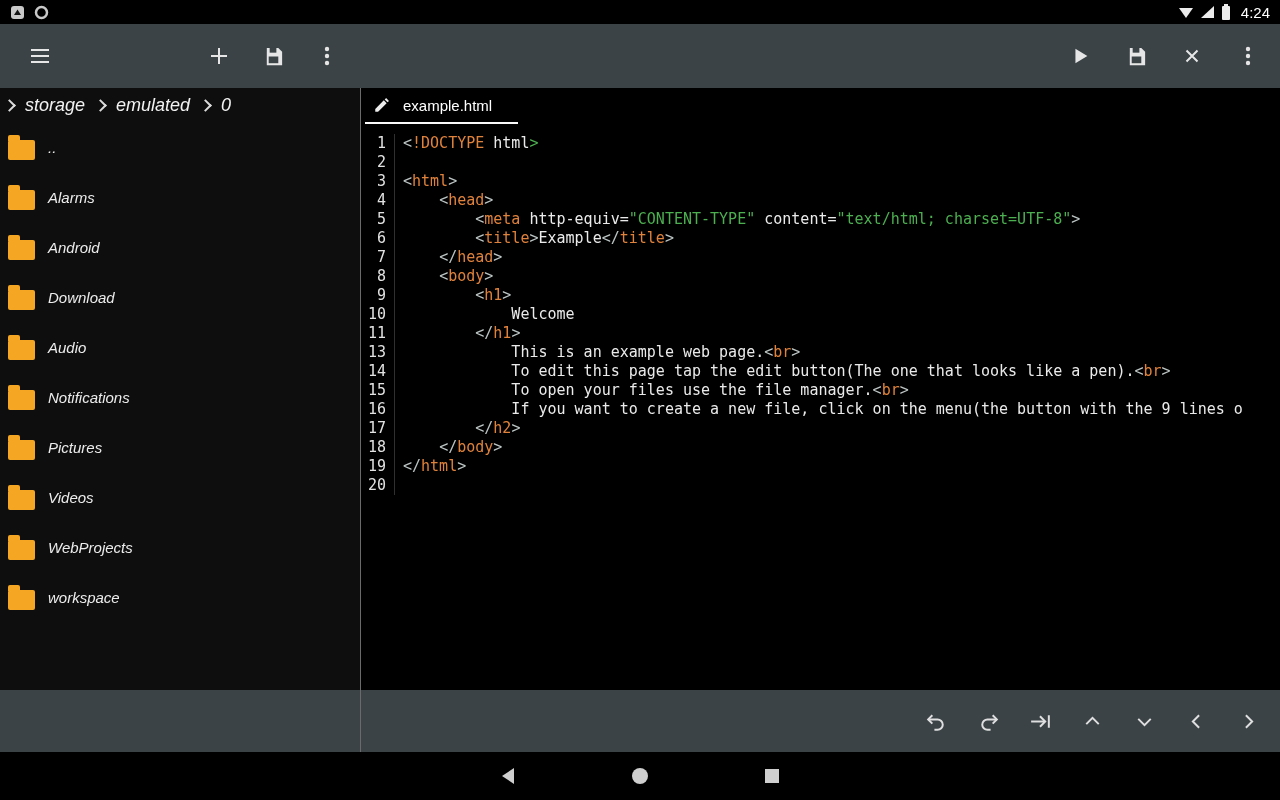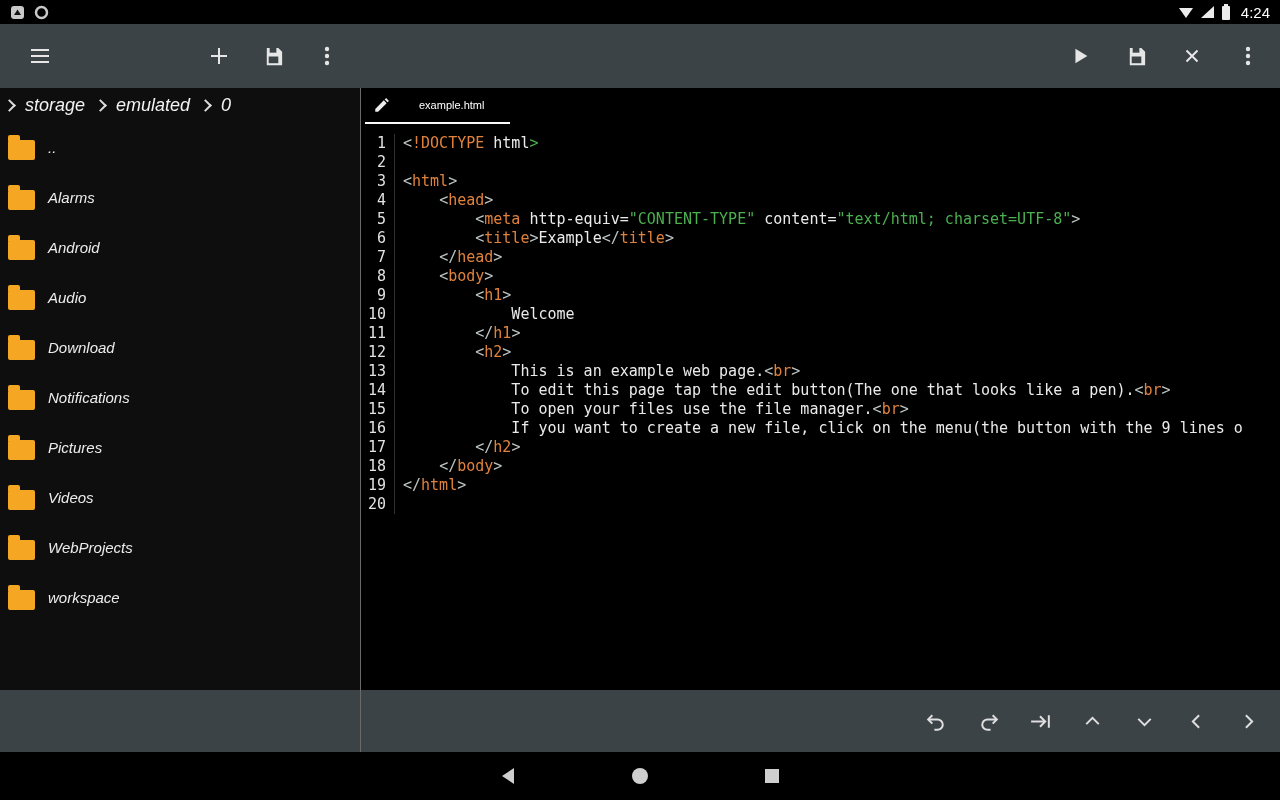--- a/index.html
+++ b/index.html
@@ -28,21 +28,21 @@
   .crumb-sep { width:9px; height:9px; border-top:2px solid #DCDCDC; border-right:2px solid #DCDCDC; transform:rotate(45deg); flex:none; margin:0 1px; }
   .crumb { line-height:34px; }
   .folder-list { flex:1; overflow:hidden; }
   .folder-row { height:50px; display:flex; align-items:center; gap:13px; padding:0 8px; }
   .folder-icon { width:27px; height:20px; background:#F5A623; border-radius:2px; position:relative; margin-top:5px; flex:none; }
   .folder-icon::before { content:""; position:absolute; top:-5px; left:0; width:12px; height:6px; background:#F5A623; border-radius:2px 2px 0 0; }
   .folder-label { color:#ECECEC; font-size:15px; }
 
   .editor { flex:1; min-width:0; background:#000; display:flex; flex-direction:column; }
   .tabbar { height:36px; display:flex; align-items:flex-end; padding-left:4px; flex:none; }
-  .tab { display:flex; align-items:center; gap:28px; padding:4px 26px 8px 8px; border-bottom:2px solid #FAFAFA; color:#FFF; font-size:11px; }
+  .tab { display:flex; align-items:center; gap:12px; padding:4px 26px 8px 8px; border-bottom:2px solid #FAFAFA; color:#FFF; font-size:15px; }
 
   .code { flex:1; overflow:hidden; padding-top:10px; font-family:"DejaVu Sans Mono", monospace; font-size:15px; line-height:19px; }
   .code-line { display:flex; height:19px; white-space:pre; }
   .ln { width:34px; flex:none; text-align:right; padding-right:8px; color:#E2E2E2; border-right:1px solid #303030; }
   .lc { padding-left:8px; white-space:pre; }
   .pln { color:#EAEAEA; }
   .tag { color:#E0823C; }
   .pun { color:#BCC4C4; }
   .str { color:#4CAF50; }
 
@@ -162,25 +162,25 @@
           <div class="folder-row">
             <span class="folder-icon"></span>
             <span class="folder-label">Alarms</span>
           </div>
           <div class="folder-row">
             <span class="folder-icon"></span>
             <span class="folder-label">Android</span>
           </div>
           <div class="folder-row">
             <span class="folder-icon"></span>
+            <span class="folder-label">Download</span>
+          </div>
+          <div class="folder-row">
+            <span class="folder-icon"></span>
             <span class="folder-label">Audio</span>
-          </div>
-          <div class="folder-row">
-            <span class="folder-icon"></span>
-            <span class="folder-label">Download</span>
           </div>
           <div class="folder-row">
             <span class="folder-icon"></span>
             <span class="folder-label">Notifications</span>
           </div>
           <div class="folder-row">
             <span class="folder-icon"></span>
             <span class="folder-label">Pictures</span>
           </div>
           <div class="folder-row">
@@ -213,21 +213,20 @@
           <div class="code-line"><span class="ln">2</span><span class="lc"></span></div>
           <div class="code-line"><span class="ln">3</span><span class="lc"><span class="pun">&lt;</span><span class="tag">html</span><span class="pun">&gt;</span></span></div>
           <div class="code-line"><span class="ln">4</span><span class="lc"><span class="pln">    </span><span class="pun">&lt;</span><span class="tag">head</span><span class="pun">&gt;</span></span></div>
           <div class="code-line"><span class="ln">5</span><span class="lc"><span class="pln">        </span><span class="pun">&lt;</span><span class="tag">meta</span><span class="pln"> http-equiv=</span><span class="str">"CONTENT-TYPE"</span><span class="pln"> content=</span><span class="str">"text/html; charset=UTF-8"</span><span class="pun">&gt;</span></span></div>
           <div class="code-line"><span class="ln">6</span><span class="lc"><span class="pln">        </span><span class="pun">&lt;</span><span class="tag">title</span><span class="pun">&gt;</span><span class="pln">Example</span><span class="pun">&lt;/</span><span class="tag">title</span><span class="pun">&gt;</span></span></div>
           <div class="code-line"><span class="ln">7</span><span class="lc"><span class="pln">    </span><span class="pun">&lt;/</span><span class="tag">head</span><span class="pun">&gt;</span></span></div>
           <div class="code-line"><span class="ln">8</span><span class="lc"><span class="pln">    </span><span class="pun">&lt;</span><span class="tag">body</span><span class="pun">&gt;</span></span></div>
           <div class="code-line"><span class="ln">9</span><span class="lc"><span class="pln">        </span><span class="pun">&lt;</span><span class="tag">h1</span><span class="pun">&gt;</span></span></div>
           <div class="code-line"><span class="ln">10</span><span class="lc"><span class="pln">            Welcome</span></span></div>
           <div class="code-line"><span class="ln">11</span><span class="lc"><span class="pln">        </span><span class="pun">&lt;/</span><span class="tag">h1</span><span class="pun">&gt;</span></span></div>
-          <div class="code-line"><span class="ln">12</span><span class="lc"><span class="pln">        </span><span class="pun">&lt;</span><span class="tag">h2</span><span class="pun">&gt;</span></span></div>
           <div class="code-line"><span class="ln">13</span><span class="lc"><span class="pln">            This is an example web page.</span><span class="pun">&lt;</span><span class="tag">br</span><span class="pun">&gt;</span></span></div>
           <div class="code-line"><span class="ln">14</span><span class="lc"><span class="pln">            To edit this page tap the edit button(The one that looks like a pen).</span><span class="pun">&lt;</span><span class="tag">br</span><span class="pun">&gt;</span></span></div>
           <div class="code-line"><span class="ln">15</span><span class="lc"><span class="pln">            To open your files use the file manager.</span><span class="pun">&lt;</span><span class="tag">br</span><span class="pun">&gt;</span></span></div>
           <div class="code-line"><span class="ln">16</span><span class="lc"><span class="pln">            If you want to create a new file, click on the menu(the button with the 9 lines o</span></span></div>
           <div class="code-line"><span class="ln">17</span><span class="lc"><span class="pln">        </span><span class="pun">&lt;/</span><span class="tag">h2</span><span class="pun">&gt;</span></span></div>
           <div class="code-line"><span class="ln">18</span><span class="lc"><span class="pln">    </span><span class="pun">&lt;/</span><span class="tag">body</span><span class="pun">&gt;</span></span></div>
           <div class="code-line"><span class="ln">19</span><span class="lc"><span class="pun">&lt;/</span><span class="tag">html</span><span class="pun">&gt;</span></span></div>
           <div class="code-line"><span class="ln">20</span><span class="lc"></span></div>
         </div>
     </div>

